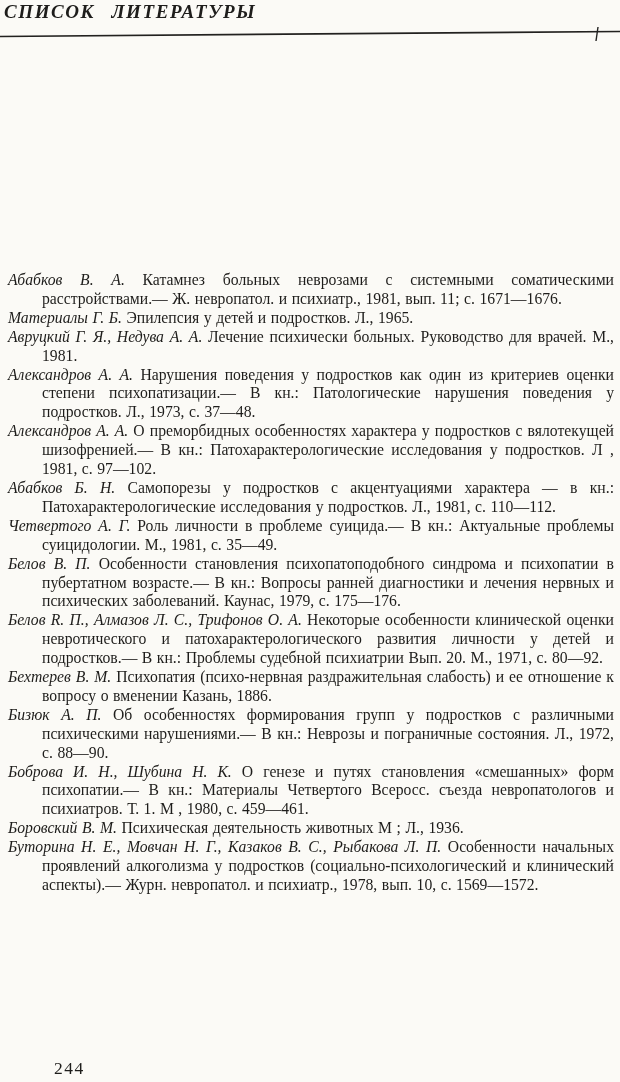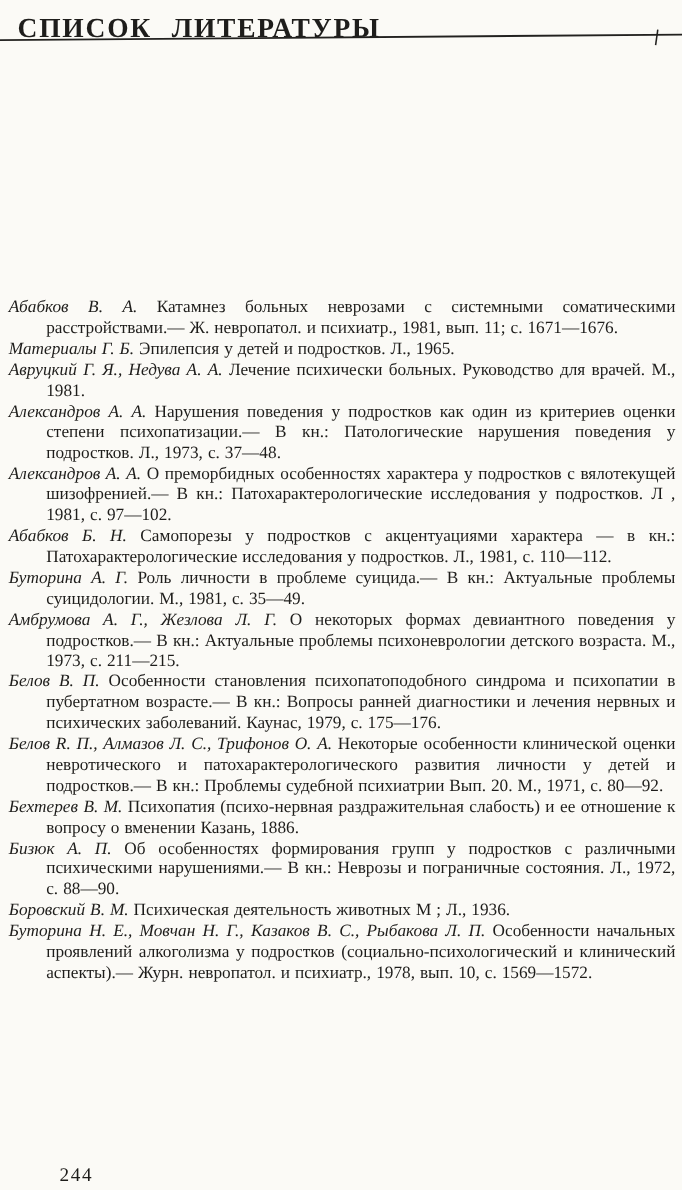--- a/index.html
+++ b/index.html
@@ -11,23 +11,24 @@
     background: var(--paper, #fbfaf6);
     color: var(--ink, #1e1d1b);
     font-family: "Liberation Serif", "DejaVu Serif", serif;
   }
   .page { position: absolute; inset: 0; }
 
   .running-head {
     position: absolute;
     top: 1px;
     left: 4px;
-    margin: 12px;
-    font-size: 25px;
+    margin: 0;
+    font-size: 19px;
     font-weight: bold;
+    font-style: italic;
     letter-spacing: 1.6px;
     word-spacing: 10px;
     white-space: nowrap;
     color: var(--ink, #1e1d1b);
   }
 
   .head-rule {
     position: absolute;
     top: 24px;
     left: 0;
@@ -75,25 +76,25 @@
     <line x1="598" y1="3" x2="596" y2="17" stroke="#22211f" stroke-width="1.4"></line>
   </svg>
 
   <main class="bib" id="bibliography">
       <p class="entry"><i>Абабков В. А.</i><span> Катамнез больных неврозами с системными соматическими расстройствами.— Ж. невропатол. и психиатр., 1981, вып. 11; с. 1671—1676.</span></p>
       <p class="entry"><i>Материалы Г. Б.</i><span> Эпилепсия у детей и подростков. Л., 1965.</span></p>
       <p class="entry"><i>Авруцкий Г. Я., Недува А. А.</i><span> Лечение психически больных. Руководство для врачей. М., 1981.</span></p>
       <p class="entry"><i>Александров А. А.</i><span> Нарушения поведения у подростков как один из критериев оценки степени психопатизации.— В кн.: Патологические нарушения поведения у подростков. Л., 1973, с. 37—48.</span></p>
       <p class="entry"><i>Александров А. А.</i><span> О преморбидных особенностях характера у подростков с вялотекущей шизофренией.— В кн.: Патохарактерологические исследования у подростков. Л , 1981, с. 97—102.</span></p>
       <p class="entry"><i>Абабков Б. Н.</i><span> Самопорезы у подростков с акцентуациями характера — в кн.: Патохарактерологические исследования у подростков. Л., 1981, с. 110—112.</span></p>
-      <p class="entry"><i>Буторина А. Г.</i><span> Роль личности в проблеме суицида.— В кн.: Актуальные проблемы суицидологии. М., 1981, с. 35—49.</span></p>
-      <p class="entry"><i>Амбрумова А. Г., Жезлова Л. Г.</i><span> О некоторых формах девиантного поведения у подростков.— В кн.: Актуальные проблемы психоневрологии детского возраста. М., 1973, с. 211—215.</span></p>
+      <p class="entry"><i>Четвертого А. Г.</i><span> Роль личности в проблеме суицида.— В кн.: Актуальные проблемы суицидологии. М., 1981, с. 35—49.</span></p>
       <p class="entry"><i>Белов В. П.</i><span> Особенности становления психопатоподобного синдрома и психопатии в пубертатном возрасте.— В кн.: Вопросы ранней диагностики и лечения нервных и психических заболеваний. Каунас, 1979, с. 175—176.</span></p>
       <p class="entry"><i>Белов R. П., Алмазов Л. С., Трифонов О. А.</i><span> Некоторые особенности клинической оценки невротического и патохарактерологического развития личности у детей и подростков.— В кн.: Проблемы судебной психиатрии Вып. 20. М., 1971, с. 80—92.</span></p>
       <p class="entry"><i>Бехтерев В. М.</i><span> Психопатия (психо-нервная раздражительная слабость) и ее отношение к вопросу о вменении Казань, 1886.</span></p>
       <p class="entry"><i>Бизюк А. П.</i><span> Об особенностях формирования групп у подростков с различными психическими нарушениями.— В кн.: Неврозы и пограничные состояния. Л., 1972, с. 88—90.</span></p>
+      <p class="entry"><i>Боброва И. Н., Шубина Н. К.</i><span> О генезе и путях становления «смешанных» форм психопатии.— В кн.: Материалы Четвертого Всеросс. съезда невропатологов и психиатров. Т. 1. М , 1980, с. 459—461.</span></p>
       <p class="entry"><i>Боровский В. М.</i><span> Психическая деятельность животных  М ; Л., 1936.</span></p>
       <p class="entry"><i>Буторина Н. Е., Мовчан Н. Г., Казаков В. С., Рыбакова Л. П.</i><span> Особенности начальных проявлений алкоголизма у подростков (социально-психологический и клинический аспекты).— Журн. невропатол. и психиатр., 1978, вып. 10, с. 1569—1572.</span></p>
     </main>
 
   <div class="pagenum">244</div>
 
 </div>
 
 </body></html>

